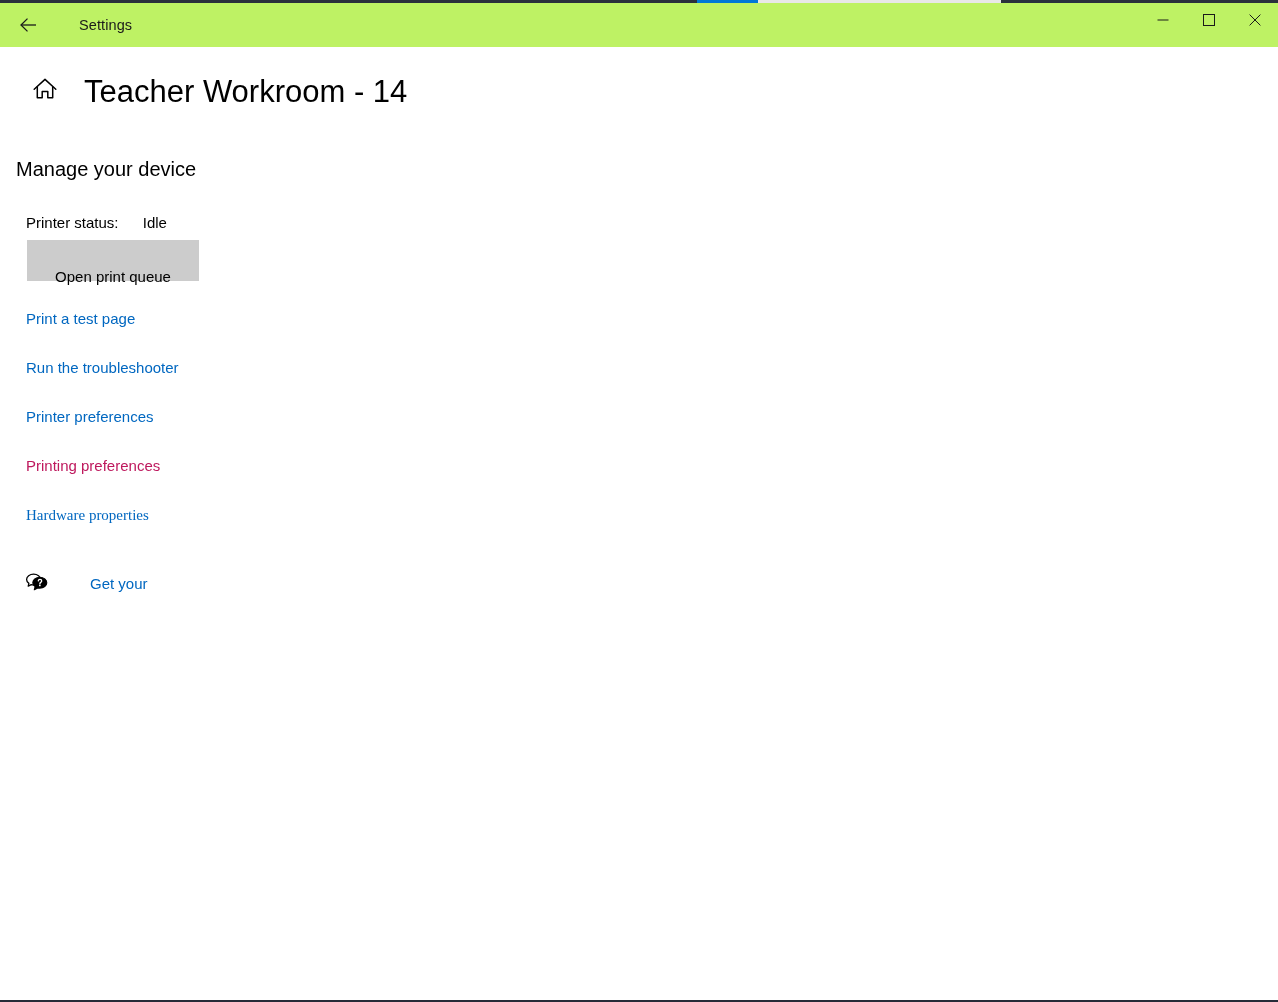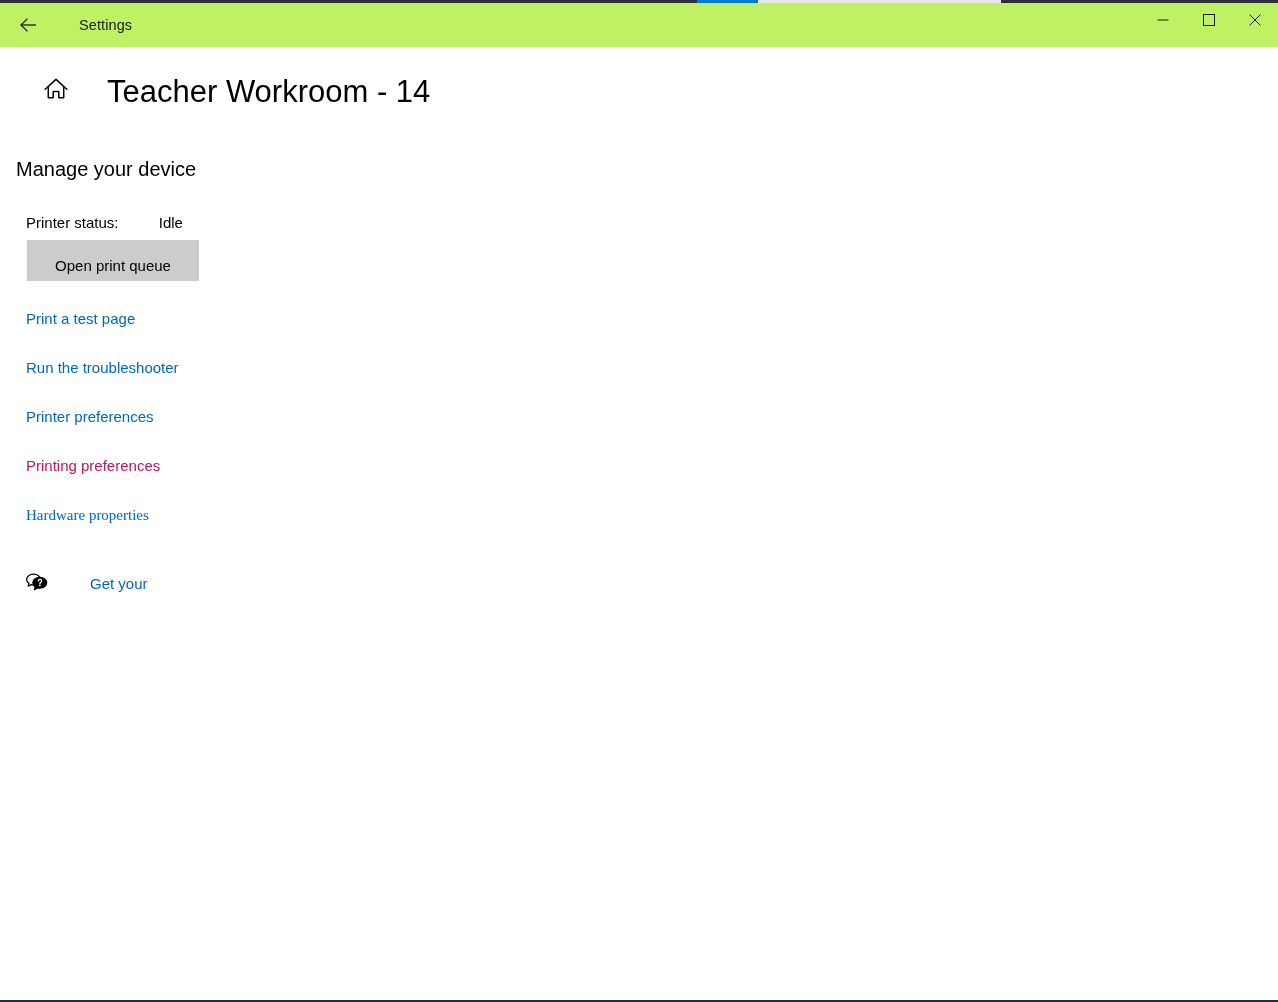--- a/index.html
+++ b/index.html
@@ -83,25 +83,24 @@
     align-items: center;
     justify-content: center;
     cursor: default;
   }
   .wc-btn svg { display: block; }
 
   
   #page-header {
     position: absolute;
     top: 66px;
-    left: 15px;
+    left: 4px;
     display: flex;
     align-items: center;
     height: 50px;
-    gap: 12px;
   }
   #home-icon {
     width: 34px;
     height: 34px;
     margin-left: 24px;
     display: flex;
     align-items: center;
     justify-content: center;
     cursor: default;
   }
@@ -137,35 +136,35 @@
     top: 214px;
     left: 26px;
     font-size: 15px;
     color: #000000;
     line-height: 1.2;
     white-space: nowrap;
   }
   #printer-status-label { }
   #printer-status-value {
     display: inline-block;
-    margin-left: 36px;
+    margin-left: 20px;
   }
 
   #open-print-queue-button {
     position: absolute;
     top: 240px;
     left: 27px;
     width: 172px;
     height: 41px;
     background: #cccccc;
     border: none;
     font-family: "Liberation Sans", "DejaVu Sans", sans-serif;
     font-size: 15px;
     color: #000000;
-    padding: 5px;
+    padding: 16px;
     cursor: default;
     text-align: center;
     line-height: 41px;
   }
 
   .link-row {
     position: absolute;
     left: 26px;
     font-size: 15px;
     line-height: 1.2;

